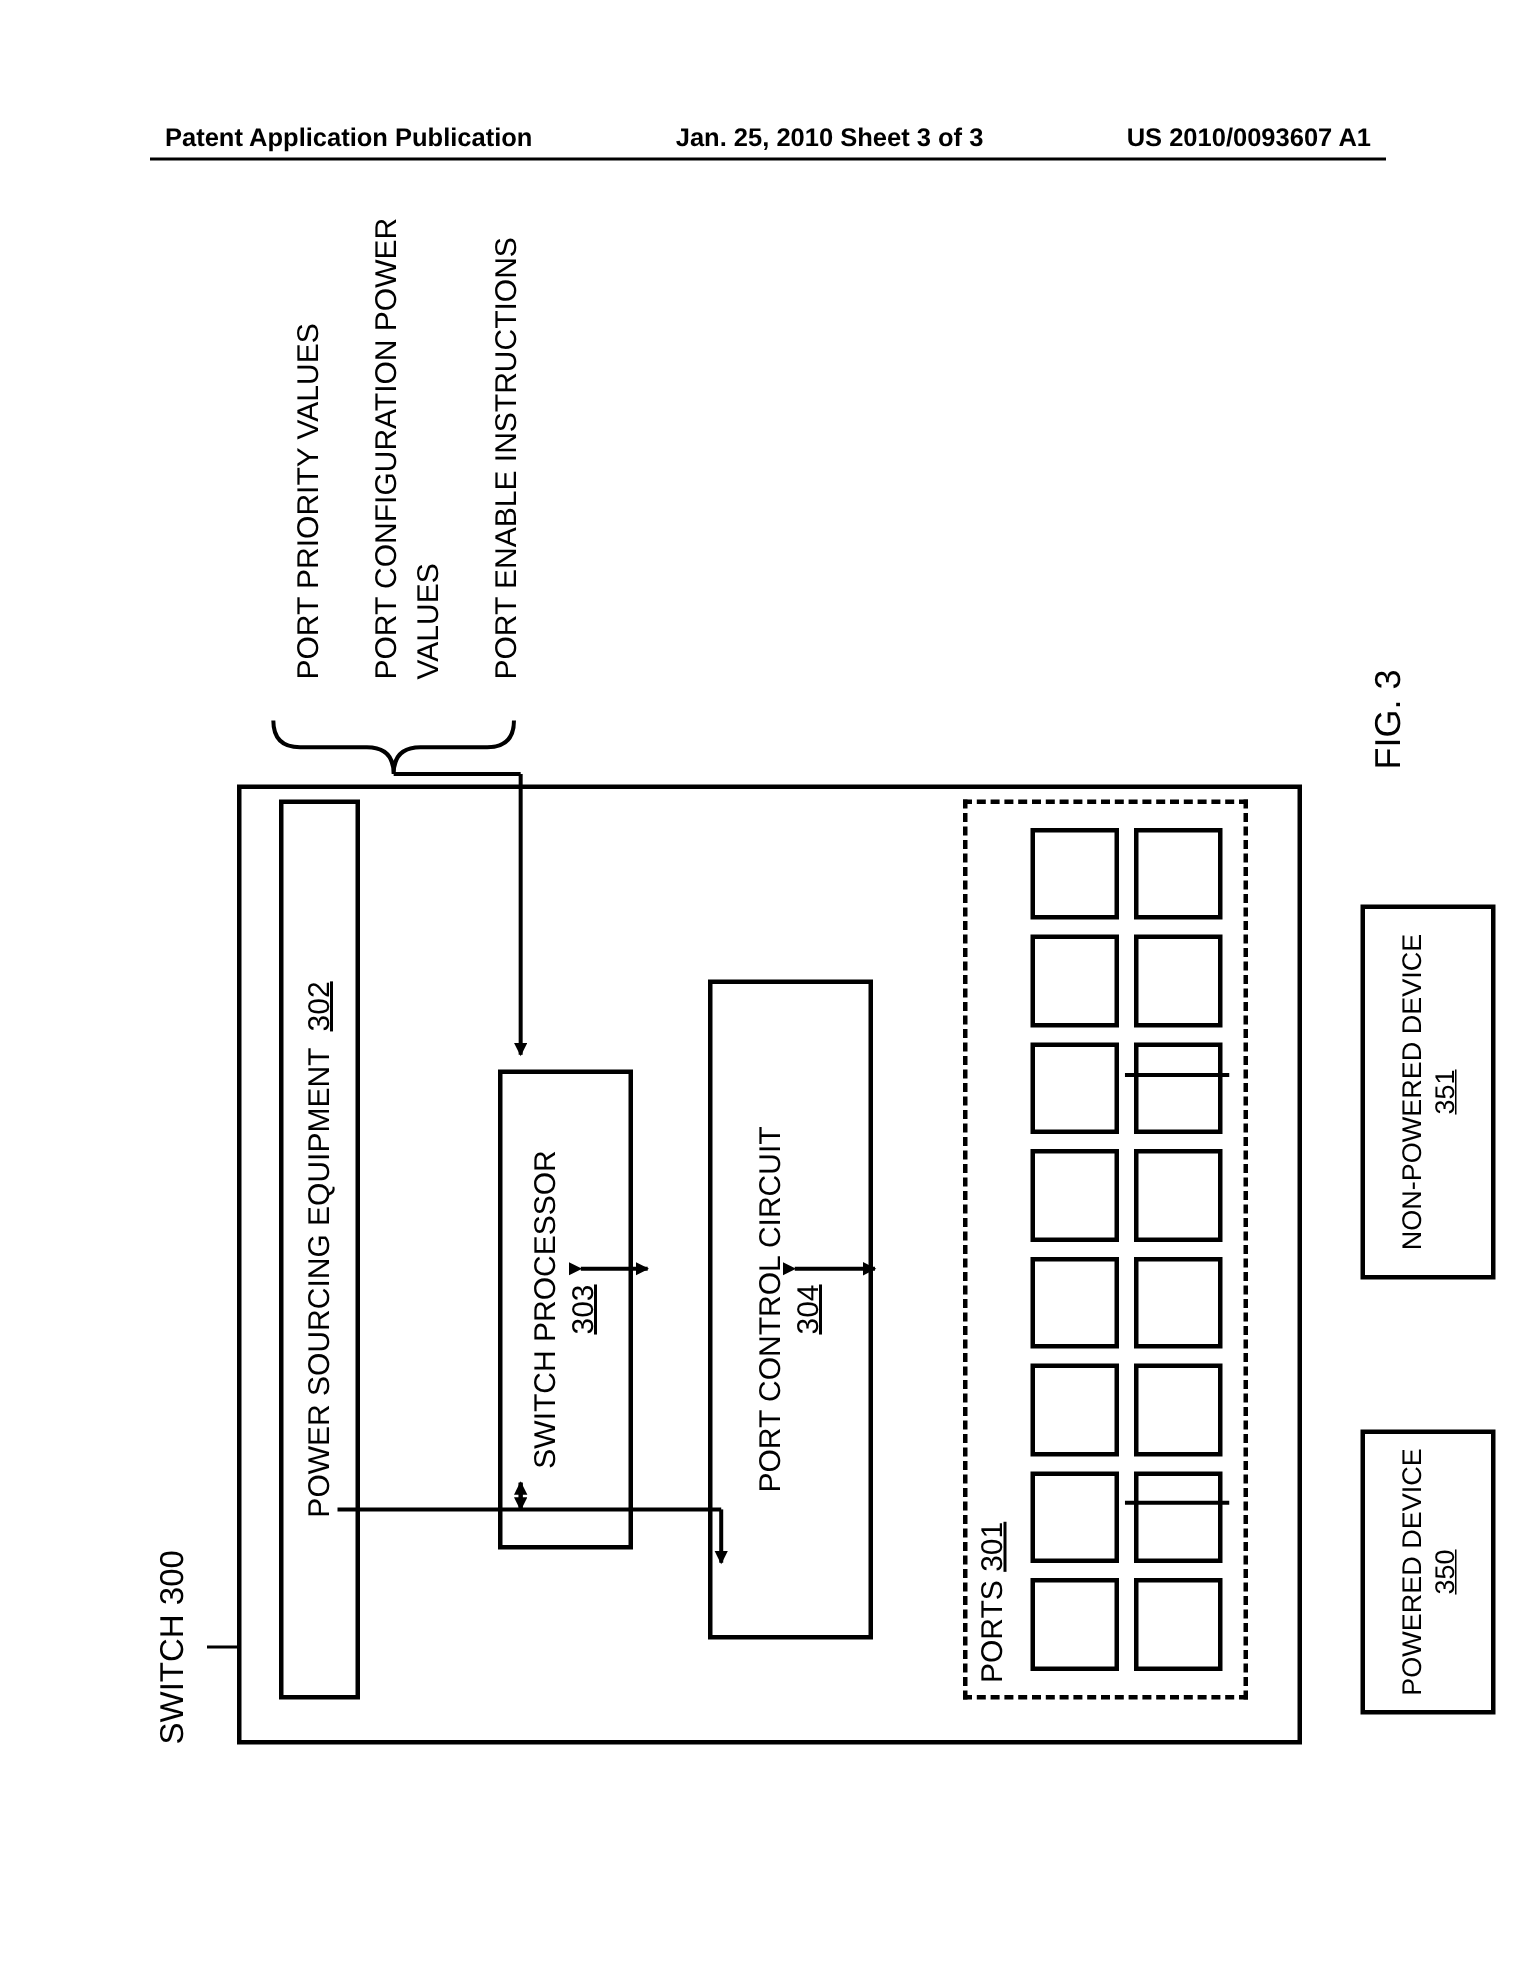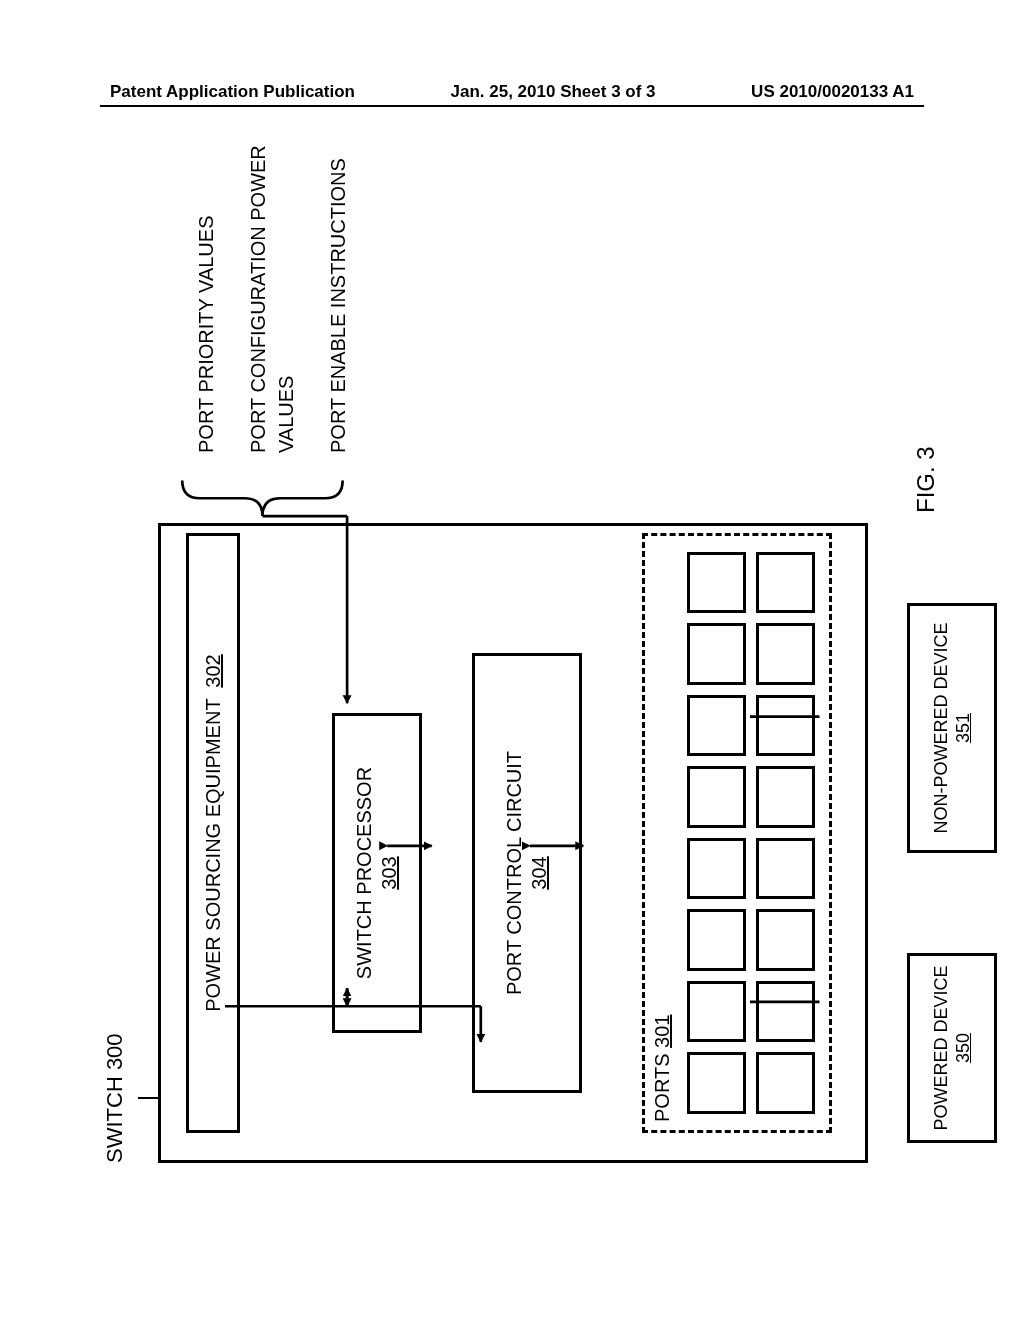--- a/index.html
+++ b/index.html
@@ -188,21 +188,21 @@
   .underline { text-decoration: underline; }
   .lbl-stack { line-height: 1.25; }
 </style>
 </head>
 <body>
 
 <div class="page">
   <div class="header">
     <span>Patent Application Publication</span>
     <span>Jan. 25, 2010  Sheet 3 of 3</span>
-    <span>US 2010/0020133 A1</span>
+    <span>US 2010/0093607 A1</span>
   </div>
   <div class="header-rule"></div>
 
   <div class="diagram">
     <div class="rotwrap">
 
       <div class="switch-label">SWITCH 300</div>
       <div class="switch-leader"></div>
       <div class="switch-box"></div>
 

